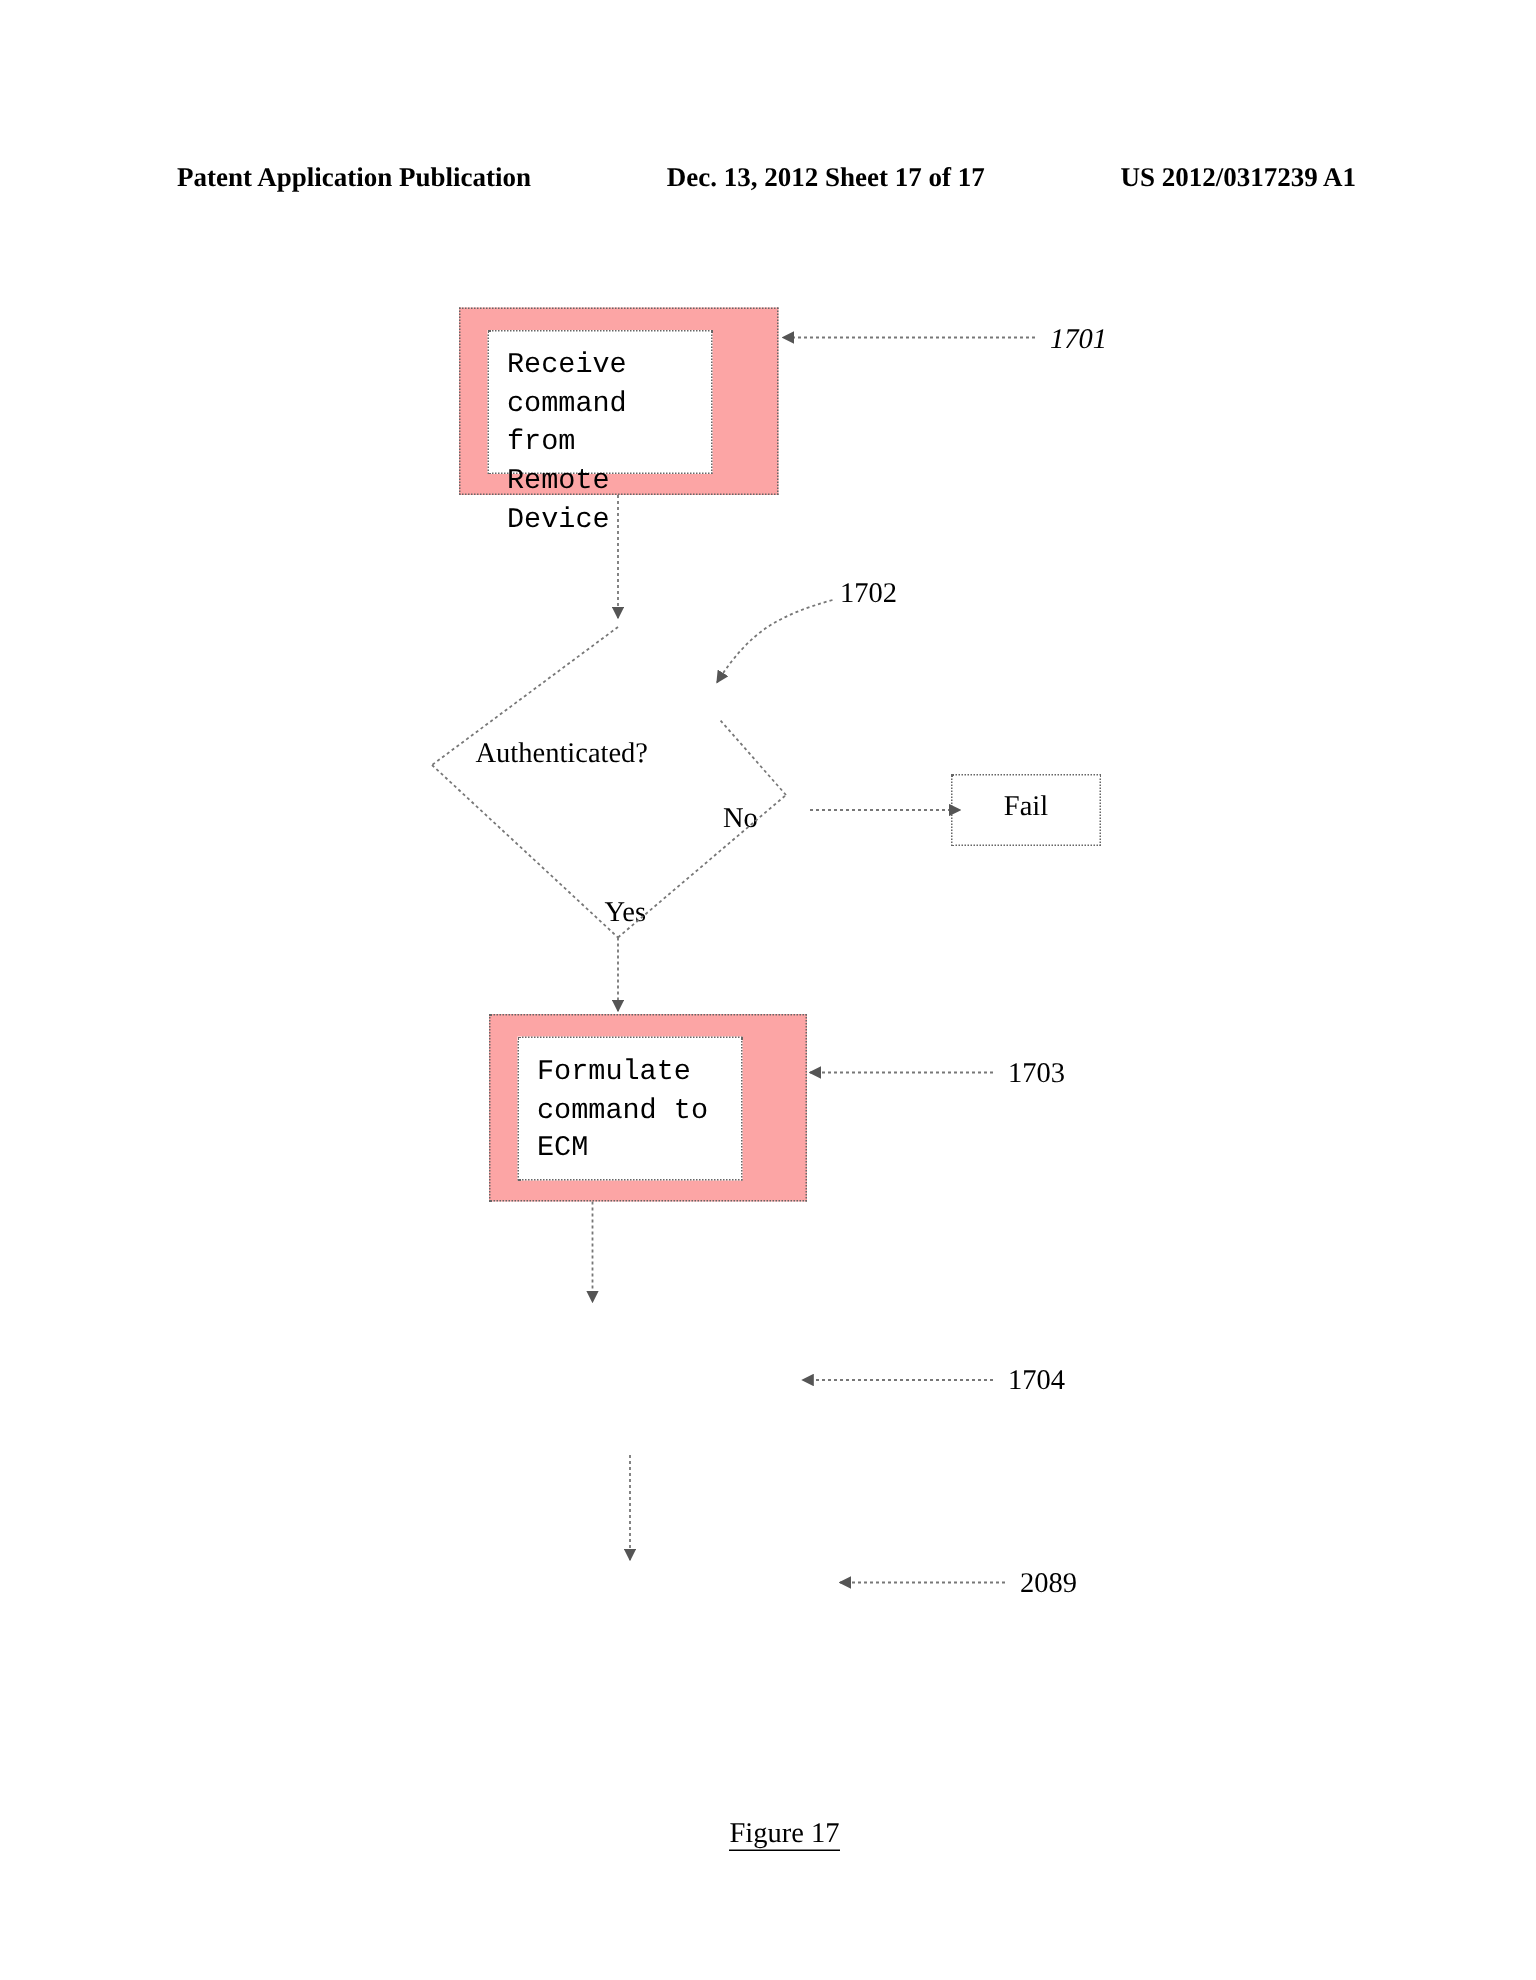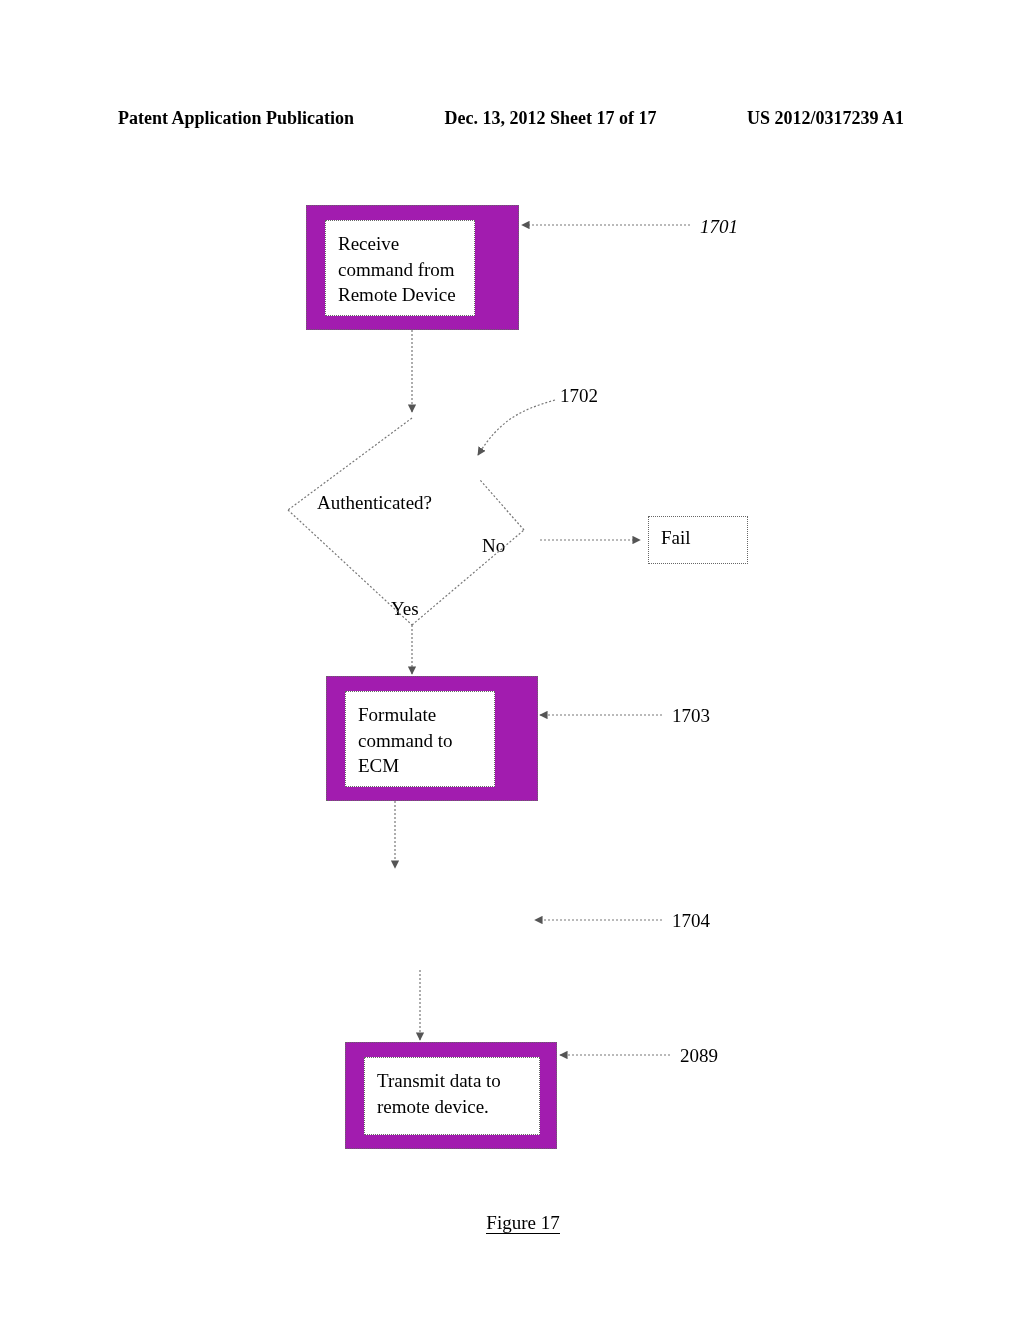--- a/index.html
+++ b/index.html
@@ -25,21 +25,22 @@
     font-size: 18px;
     font-weight: bold;
     color: #000;
     gap: 26px;
   }
   .header-seg { white-space: nowrap; }
   
   .box-outer {
     position: absolute;
     border: 1px dotted #666;
-    background: #a21caf;
+    background: #fca5a5;
+    font-family: Liberation Mono, monospace;
   }
   .box-inner {
     position: absolute;
     border: 1px dotted #666;
     background: #fff;
     padding: 10px 12px;
     font-size: 19px;
     line-height: 1.35;
     color: #000;
   }
@@ -84,34 +85,31 @@
 
   <div class="box-outer" style="left:306px; top:205px; width:213px; height:125px;">
     <div class="box-inner" style="left:18px; top:14px; width:150px; height:96px;">Receive command from Remote Device</div>
   </div>
   <div class="label" style="left:700px; top:216px;font-style:italic;">1701</div>
 
   <div class="label" style="left:560px; top:385px;">1702</div>
 
   <div class="label" style="left:317px; top:492px;">Authenticated?</div>
   <div class="label" style="left:482px; top:535px;">No</div>
-  <div class="label" style="left:391px; top:598px;">Yes</div>
+  <div class="label" style="left:403px; top:598px;">Yes</div>
 
-  <div class="fail-box" style="left:648px; top:516px; width:100px; height:48px;">Fail</div>
+  <div class="fail-box" style="left:634px; top:516px; width:100px; height:48px;text-align:center;">Fail</div>
 
   <div class="box-outer" style="left:326px; top:676px; width:212px; height:125px;">
     <div class="box-inner" style="left:18px; top:14px; width:150px; height:96px;">Formulate command to ECM</div>
   </div>
   <div class="label" style="left:672px; top:705px;">1703</div>
 
   <div class="label" style="left:672px; top:910px;">1704</div>
 
-  <div class="box-outer" style="left:345px; top:1042px; width:212px; height:107px;">
-    <div class="box-inner" style="left:18px; top:14px; width:176px; height:78px;">Transmit data to remote device.</div>
-  </div>
   <div class="label" style="left:680px; top:1045px;">2089</div>
 
   <div class="figlabel" style="top:1212px;">
     <span>Figure 17</span>
   </div>
 
   <svg class="overlay" viewBox="0 0 1024 1320">
     <defs>
       <marker id="arr" viewBox="0 0 10 10" refX="9" refY="5" markerWidth="7" markerHeight="7" orient="auto">
         <path d="M 0 0 L 10 5 L 0 10 z" fill="#555"></path>

